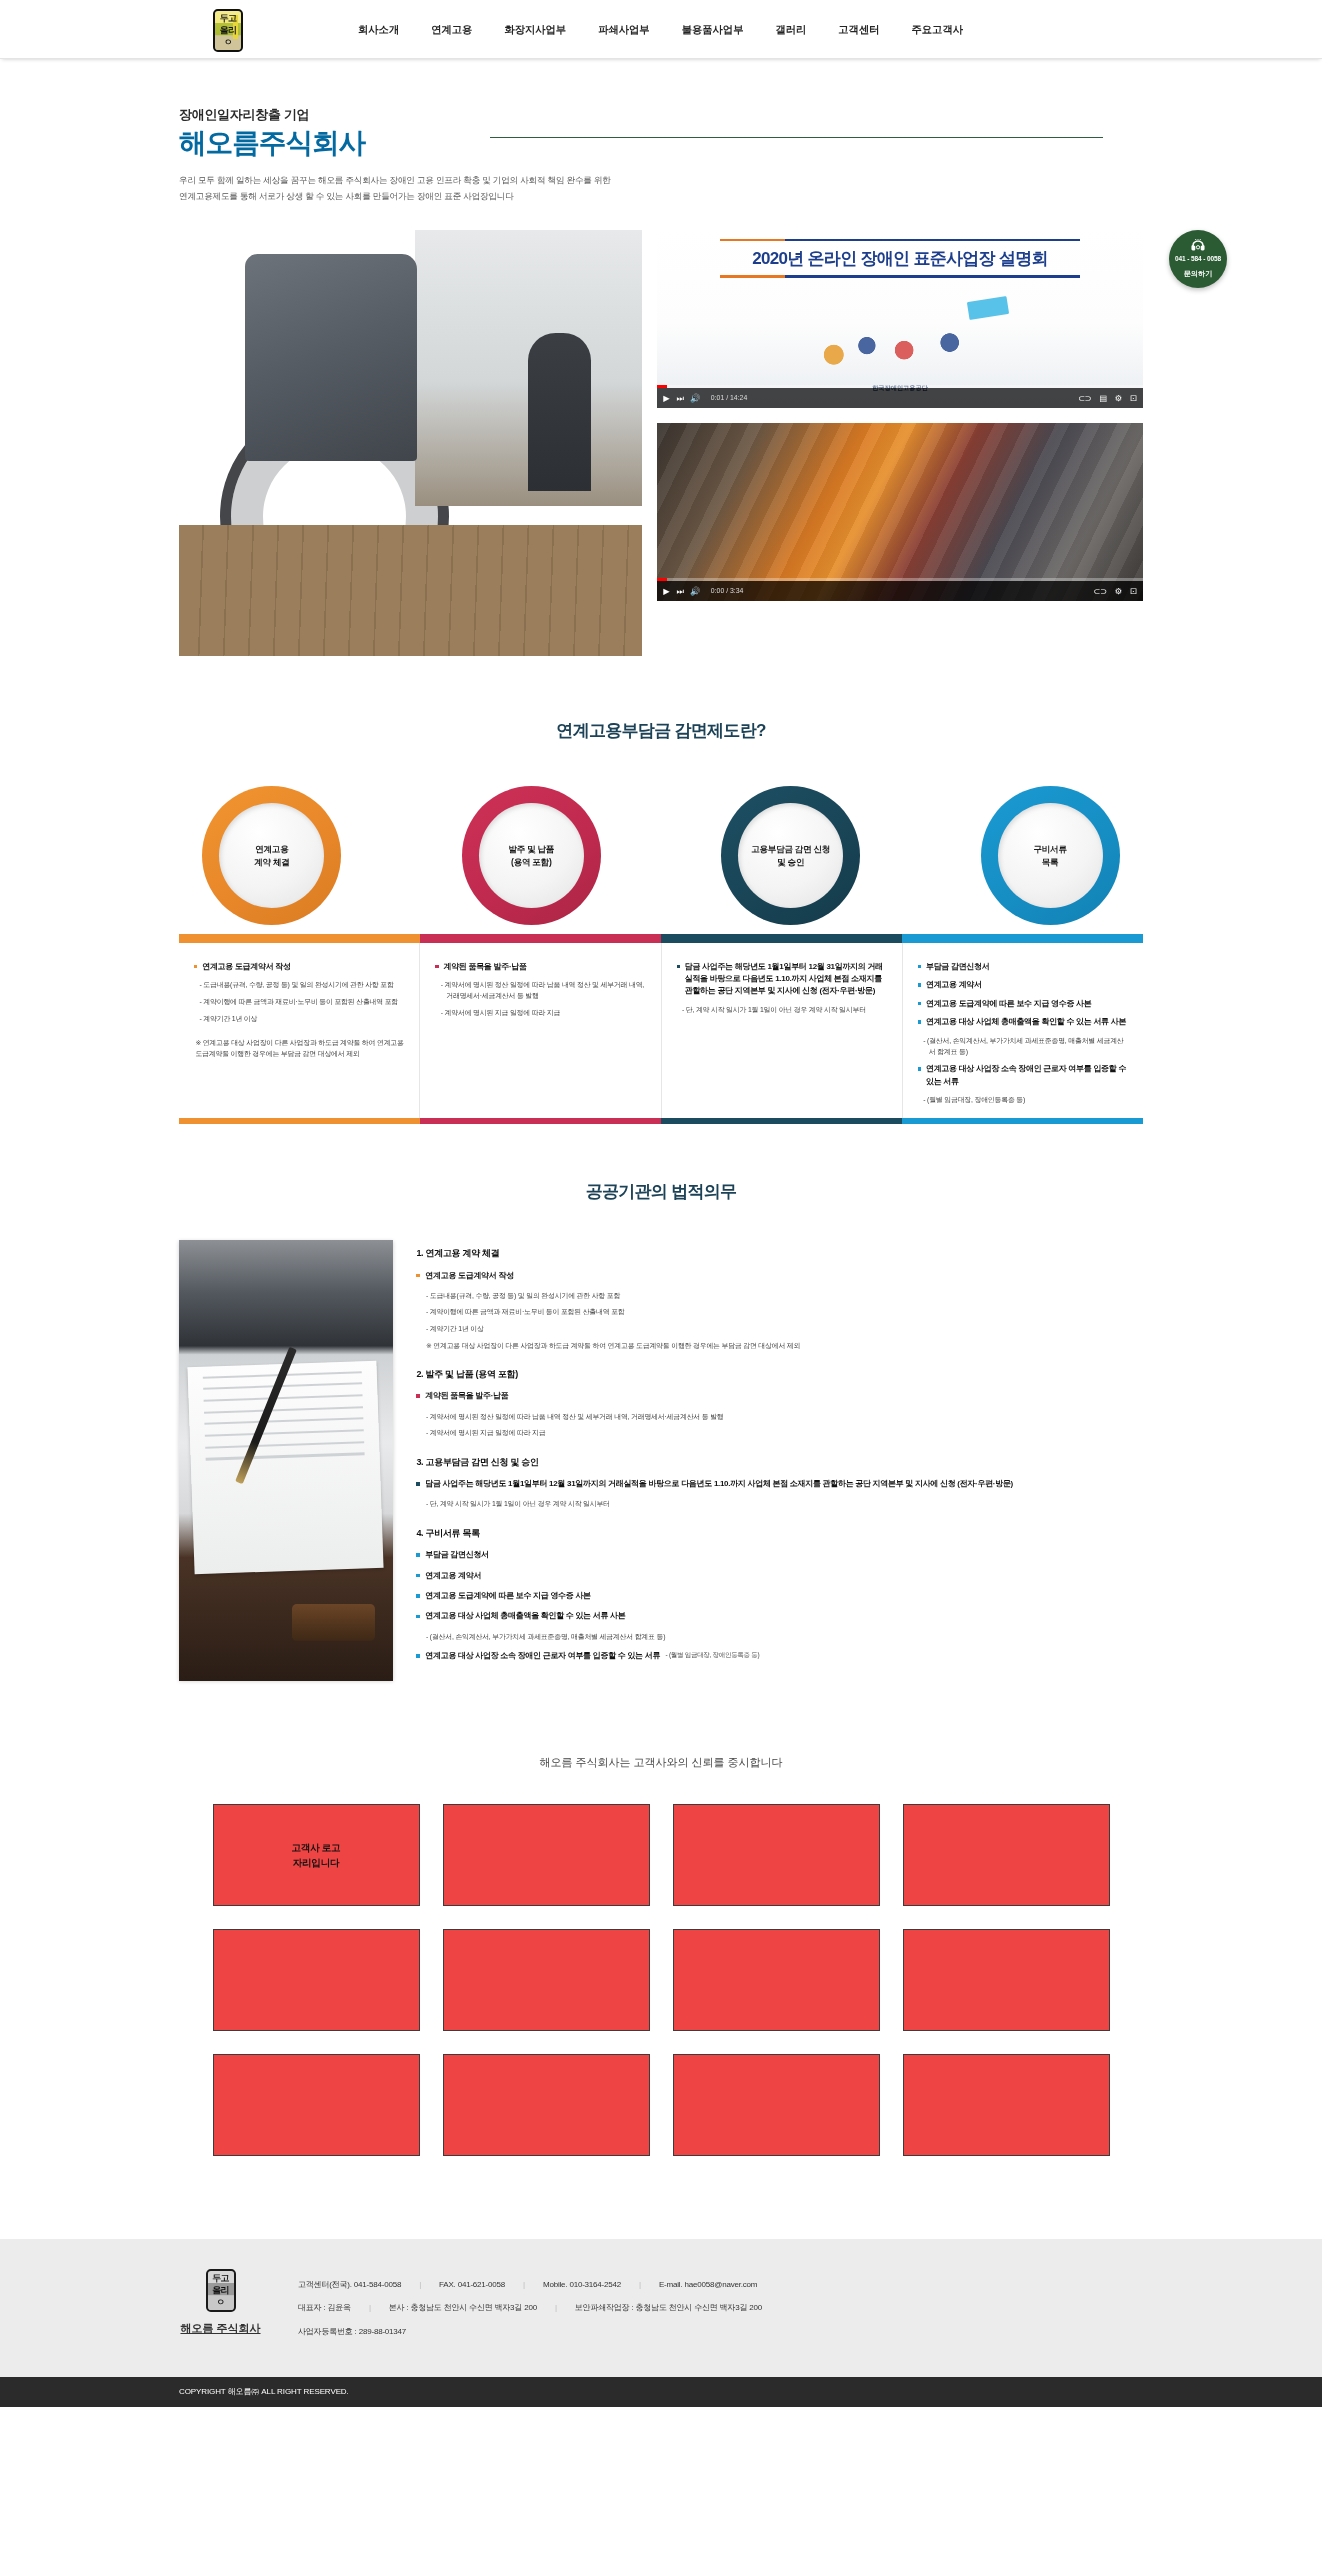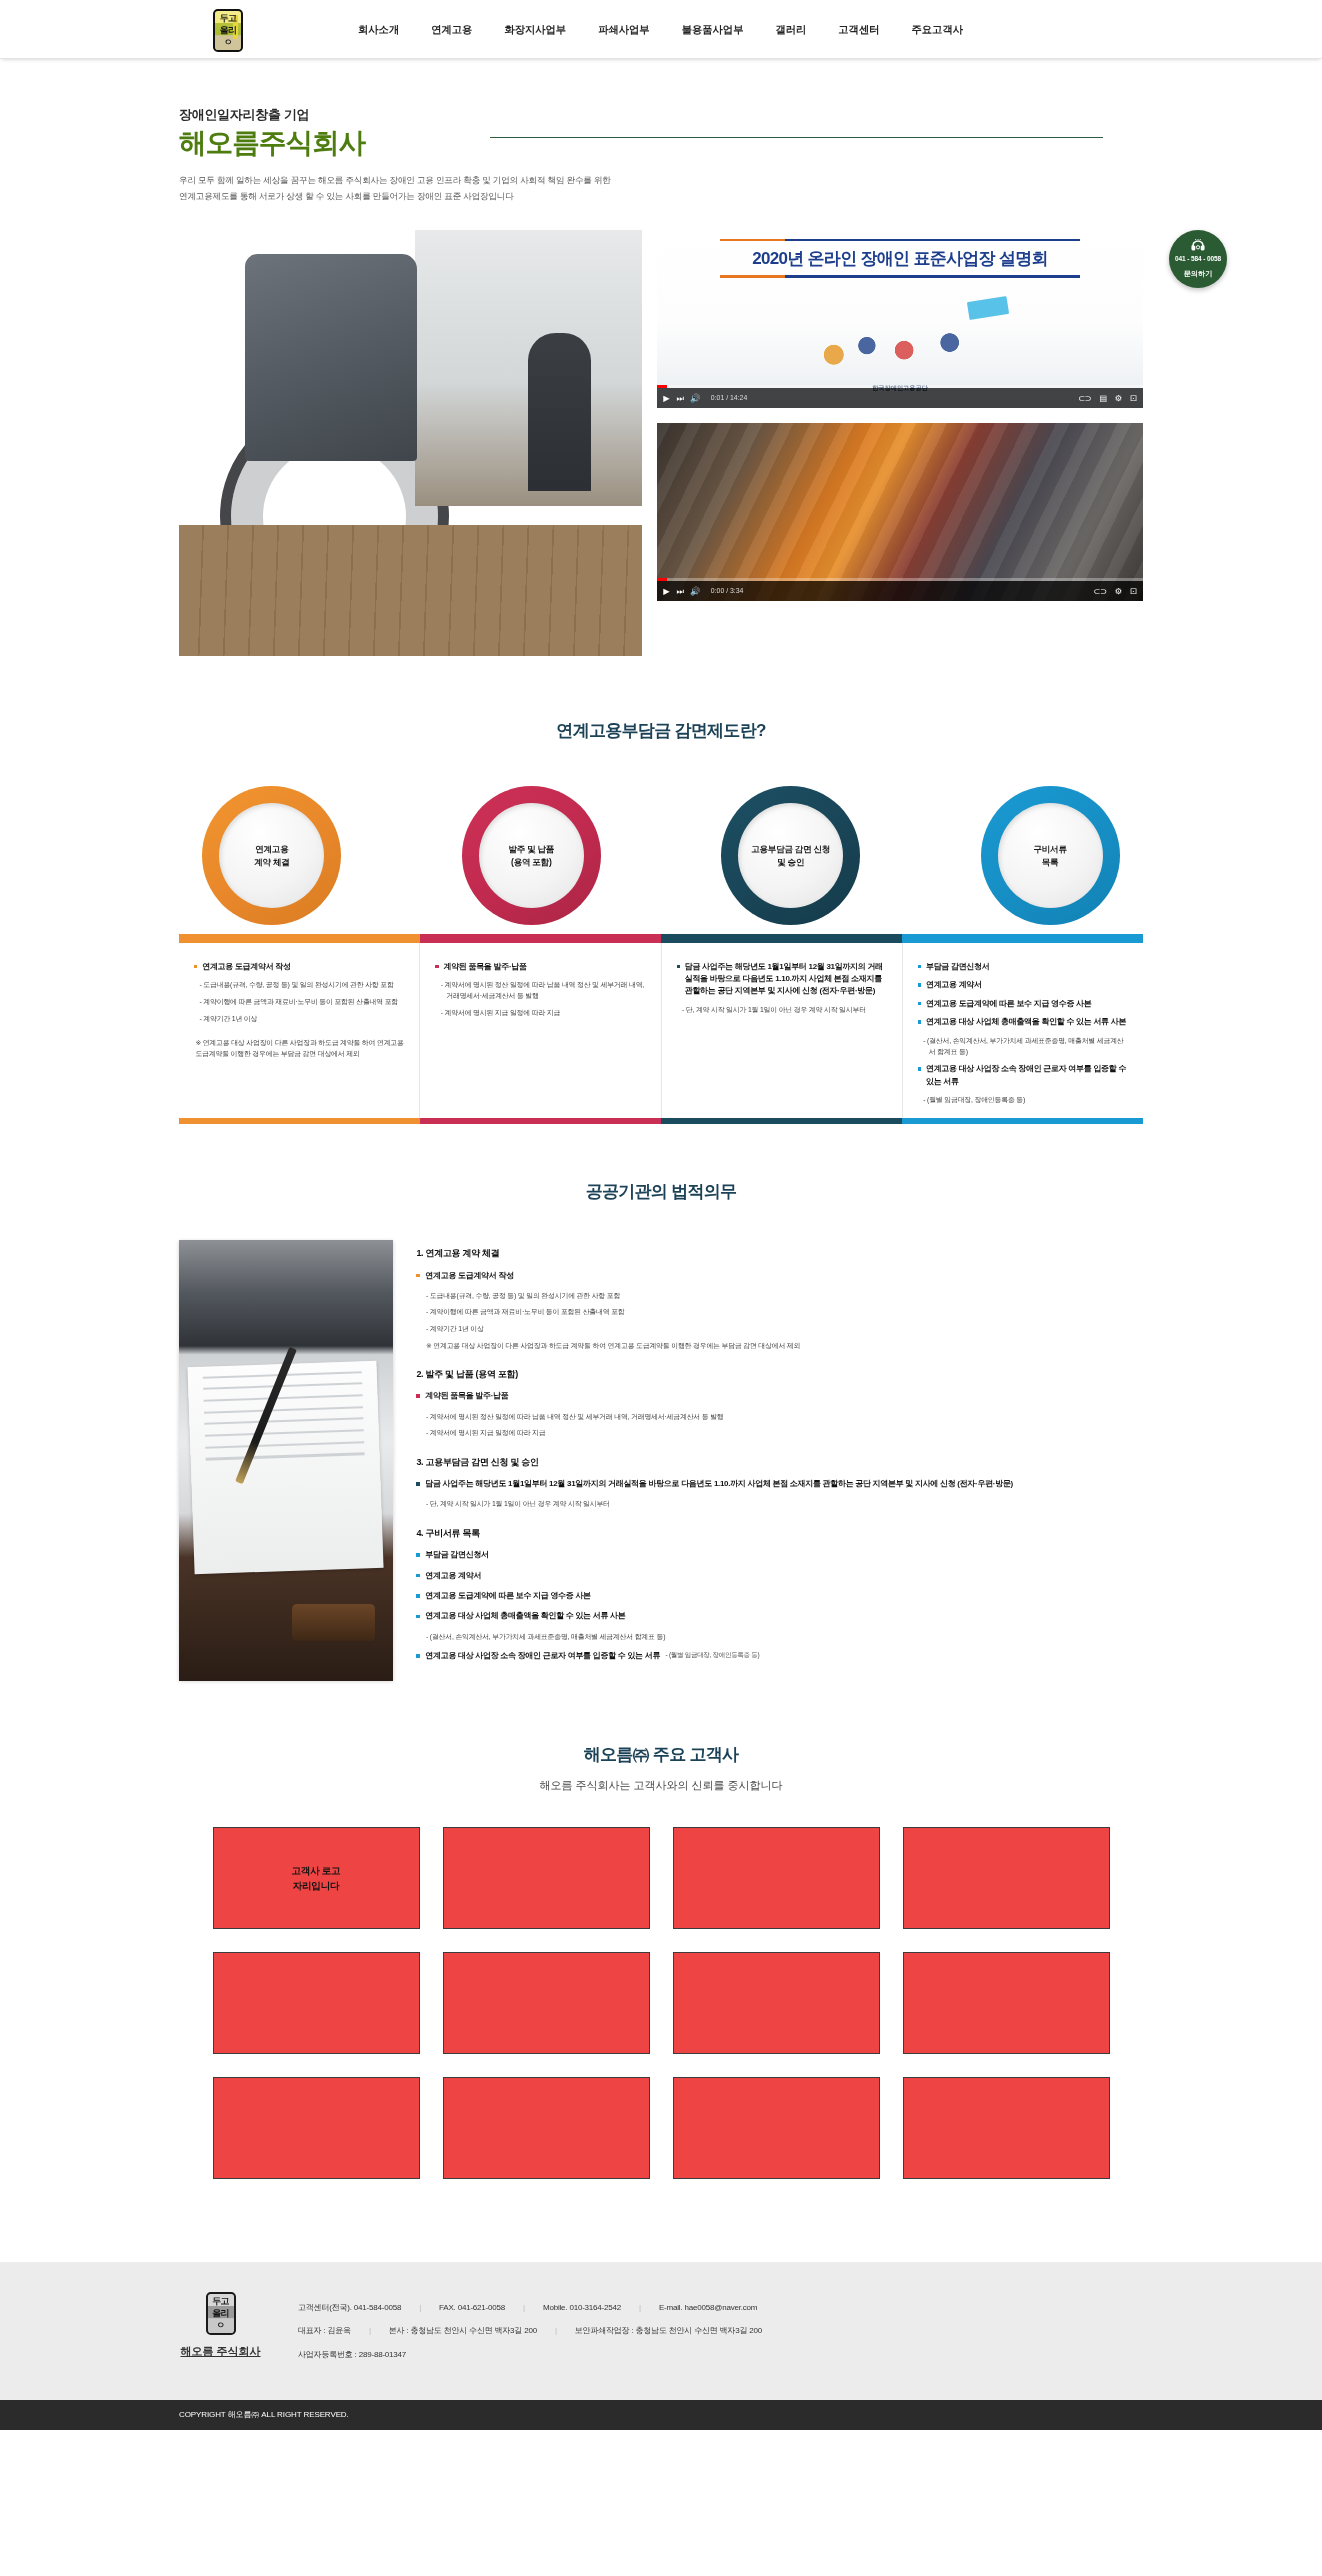--- a/index.html
+++ b/index.html
@@ -58,21 +58,21 @@
   }
 
   
   .page { width: 1322px; }
   .hero { position: relative; padding-top: 47px; }
   .hero-inner { width: 964px; margin: 0 auto; position: relative; }
   .hero-kicker {
     font-size: 13px; font-weight: 700; color: #2b2b2b; letter-spacing: -0.3px;
   }
   .hero-title {
-    font-size: 27.6px; font-weight: 800; color: #4d7c0f;
+    font-size: 27.6px; font-weight: 800; color: #0369a1;
     letter-spacing: -1px; margin-top: 4.1px; line-height: 1.1;
   }
   .hero-rule {
     position: absolute; left: 311px; top: 31px;
     width: 613px; height: 1.4px; background: #2f5d3f;
   }
   .hero-desc {
     margin-top: 15px; font-size: 8.6px; color: #555; line-height: 1.85;
     letter-spacing: -0.2px;
   }
@@ -610,21 +610,20 @@
         <div class="legal-d">- (결산서, 손익계산서, 부가가치세 과세표준증명, 매출처별 세금계산서 합계표 등)</div>
         <div class="legal-b b">
           <span>연계고용 대상 사업장 소속 장애인 근로자 여부를 입증할 수 있는 서류</span>
           <span class="legal-sub">- (월별 임금대장, 장애인등록증 등)</span>
         </div>
       </div>
     </div>
   </section>
 
   <section class="clients">
-    <h2 class="sec-title">해오름㈜ 주요 고객사</h2>
     <p class="sec-sub">해오름 주식회사는 고객사와의 신뢰를 중시합니다</p>
     <div class="client-grid">
       <div class="client-cell">고객사 로고<br>자리입니다</div>
       <div class="client-cell"></div>
       <div class="client-cell"></div>
       <div class="client-cell"></div>
       <div class="client-cell"></div>
       <div class="client-cell"></div>
       <div class="client-cell"></div>
       <div class="client-cell"></div>

